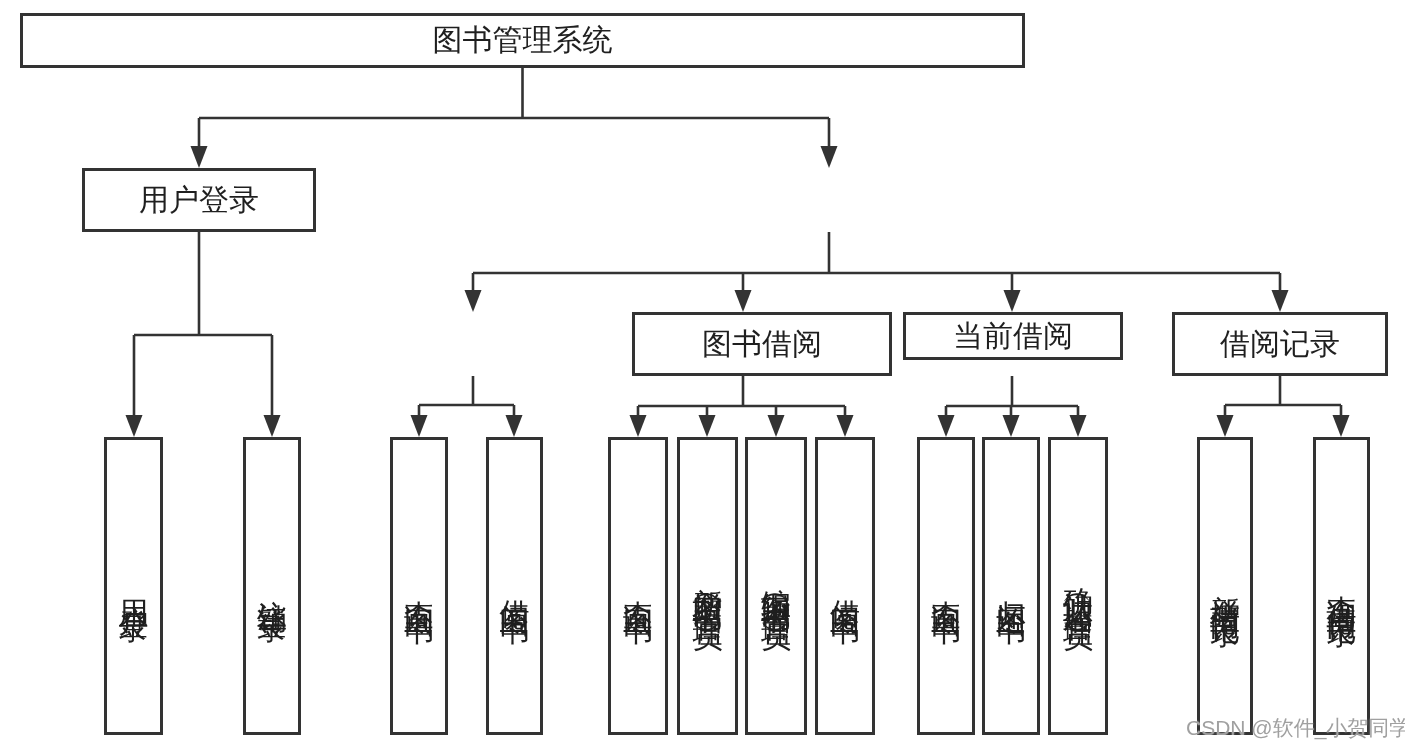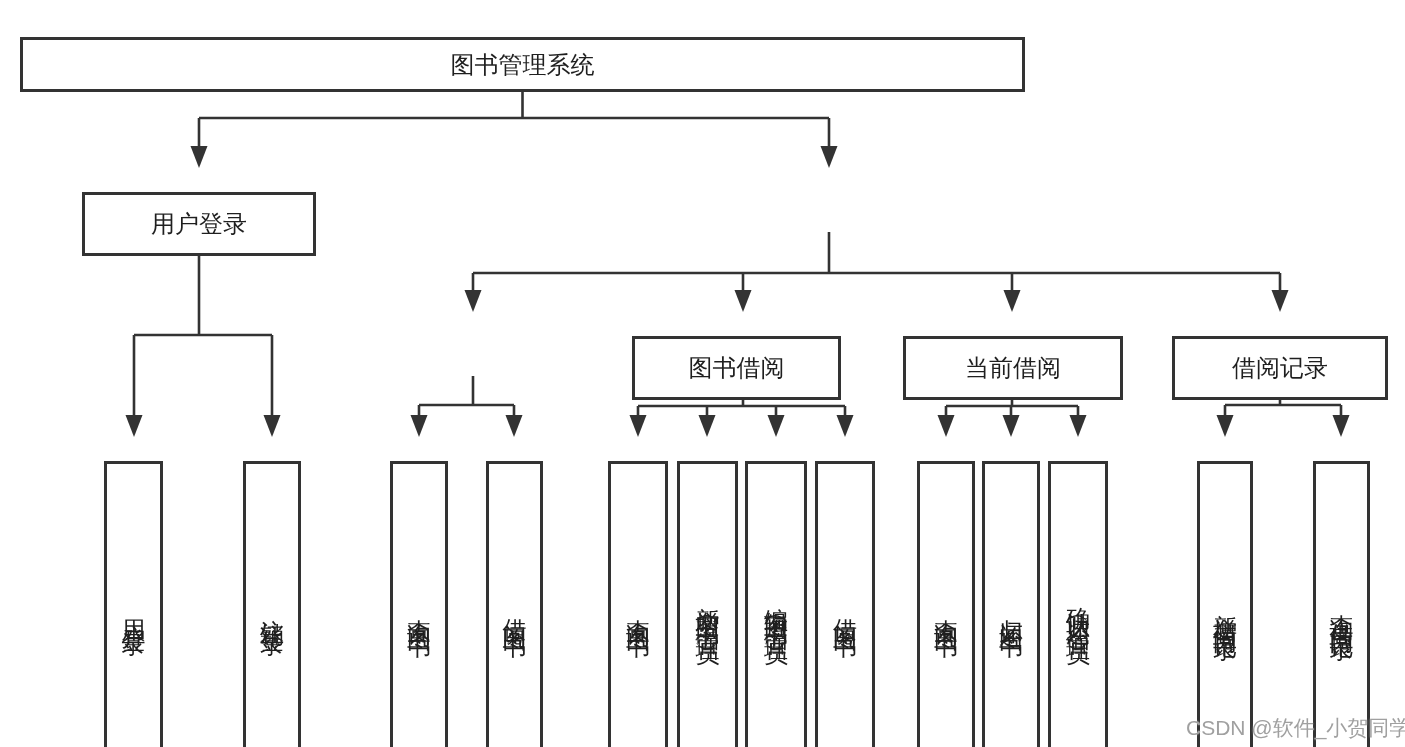--- a/index.html
+++ b/index.html
@@ -18,23 +18,22 @@
   #stage{position:relative;width:1405px;height:747px;}
   svg.wires{position:absolute;left:0;top:0;z-index:1;}
   .wire{stroke:var(--line);stroke-width:2.6;fill:none;}
   .arrowhead{fill:var(--line);stroke:none;}
   .node{
     position:absolute;box-sizing:border-box;
     border:3px solid var(--line);
     background:#ffffff;
     display:flex;align-items:center;justify-content:center;
     color:var(--text);
-    font-size:24px;
+    font-size:30px;
     z-index:2;
-    margin-top:24px;
   }
   .leaf span{
     writing-mode:vertical-rl;
     text-orientation:mixed;
     letter-spacing:5px;
     line-height:1;
     white-space:nowrap;
   }
   .watermark{
     position:absolute;left:1186px;top:714px;
@@ -94,24 +93,24 @@
   </svg>
 
   <div class="node" style="left:20px;top:13px;width:1005px;height:55px;">
     <span>图书管理系统</span>
   </div>
 
   <div class="node" style="left:82px;top:168px;width:234px;height:64px;">
     <span>用户登录</span>
   </div>
 
-  <div class="node" style="left:632px;top:312px;width:209px;height:64px;">
+  <div class="node" style="left:632px;top:312px;width:260px;height:64px;">
     <span>图书借阅</span>
   </div>
-  <div class="node" style="left:903px;top:312px;width:220px;height:64px;">
+  <div class="node" style="left:903px;top:312px;width:220px;height:48px;">
     <span>当前借阅</span>
   </div>
   <div class="node" style="left:1172px;top:312px;width:216px;height:64px;">
     <span>借阅记录</span>
   </div>
 
   <div class="node leaf" style="left:104px;top:437px;width:59px;height:298px;">
     <span>用户登录</span>
   </div>
   <div class="node leaf" style="left:243px;top:437px;width:58px;height:298px;">

